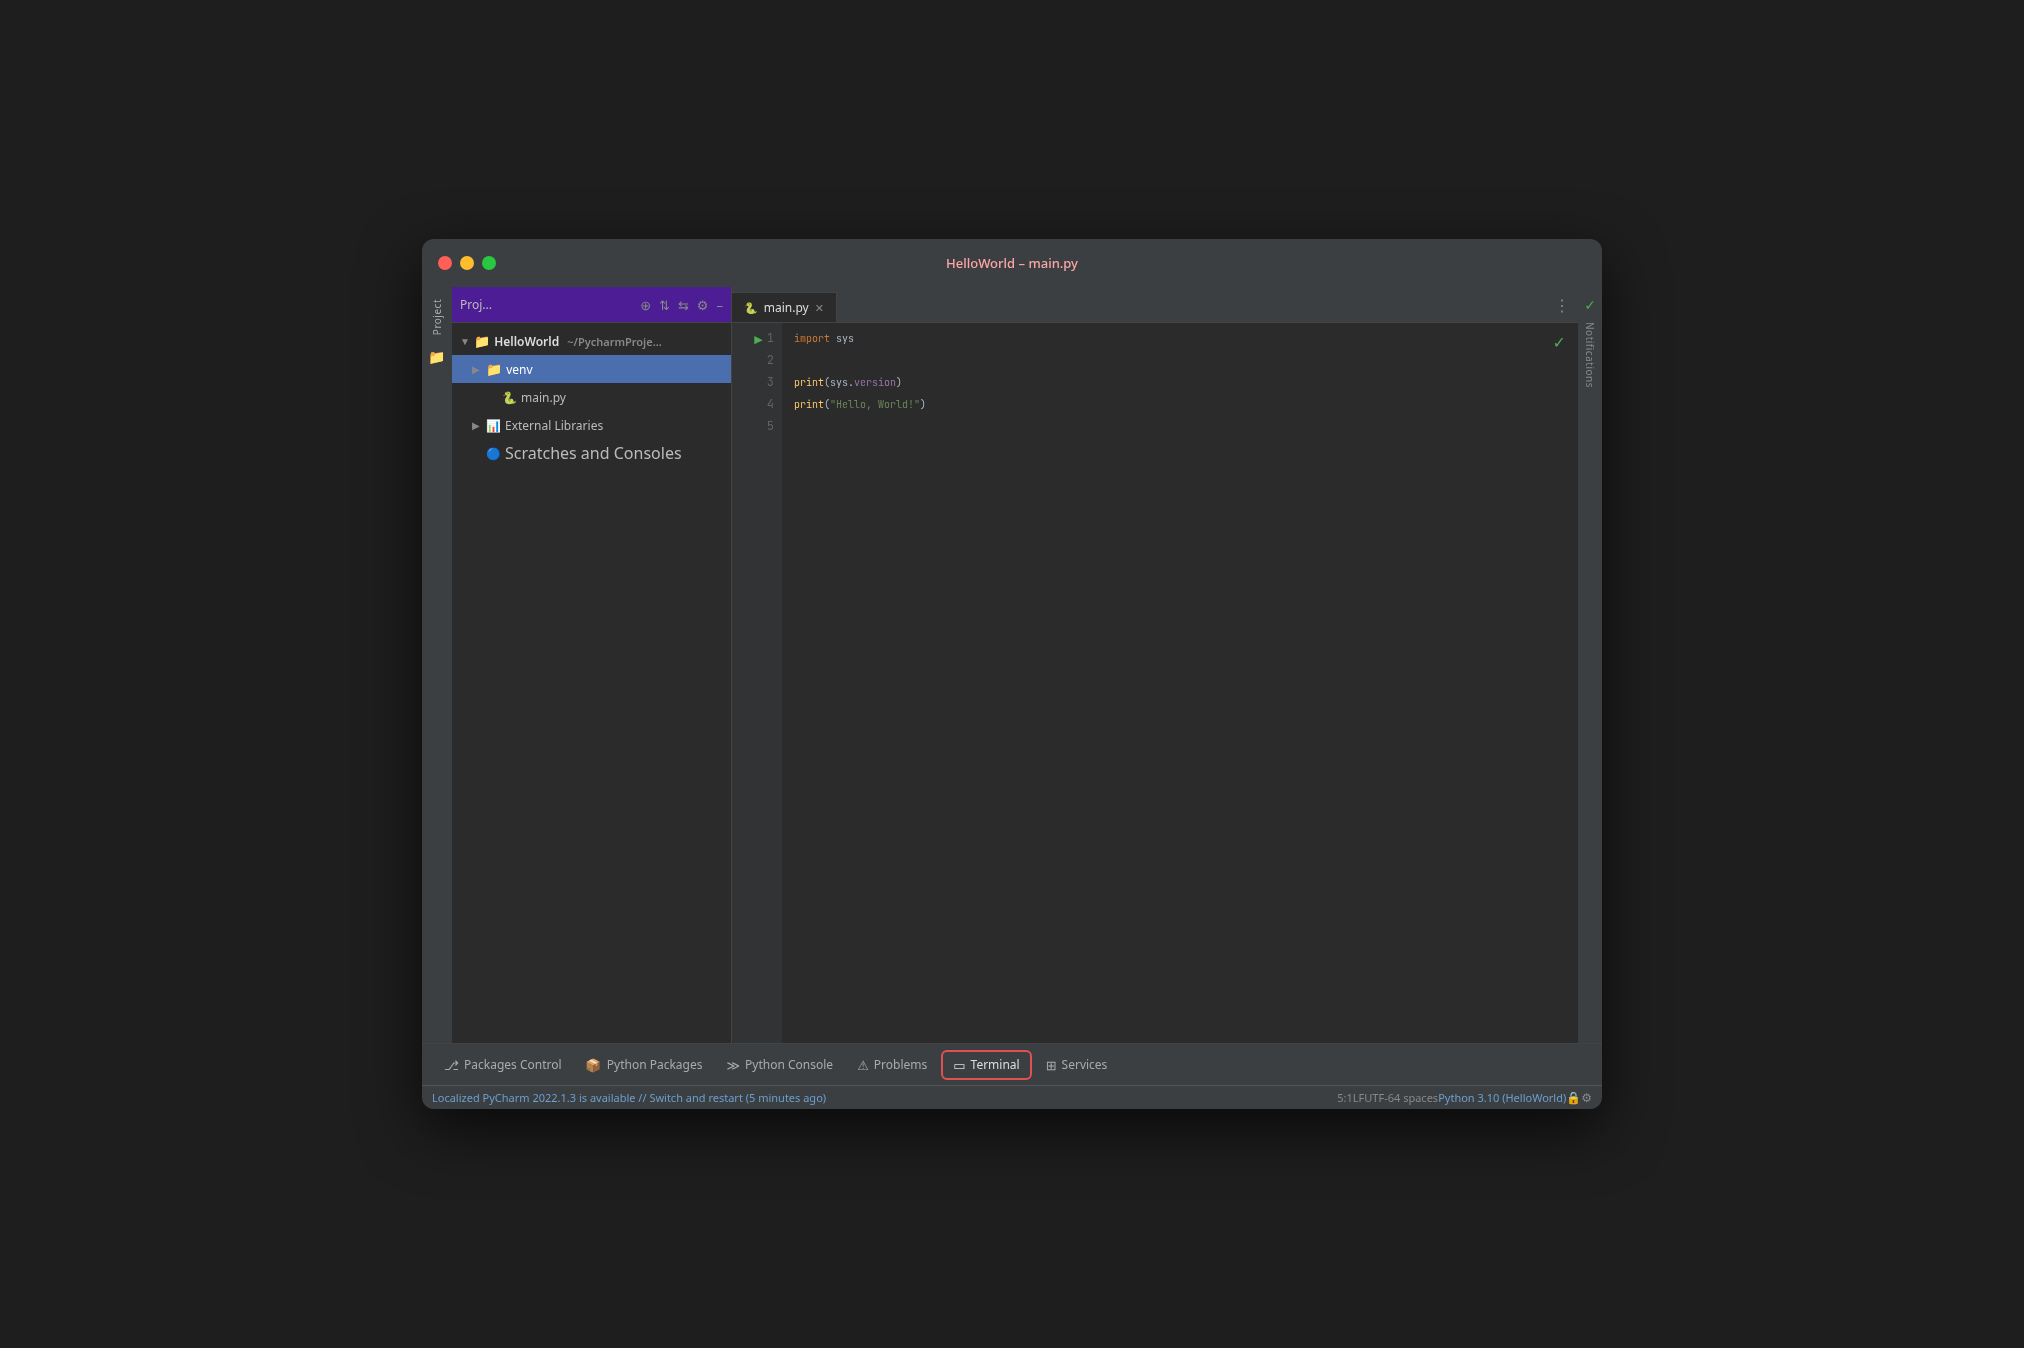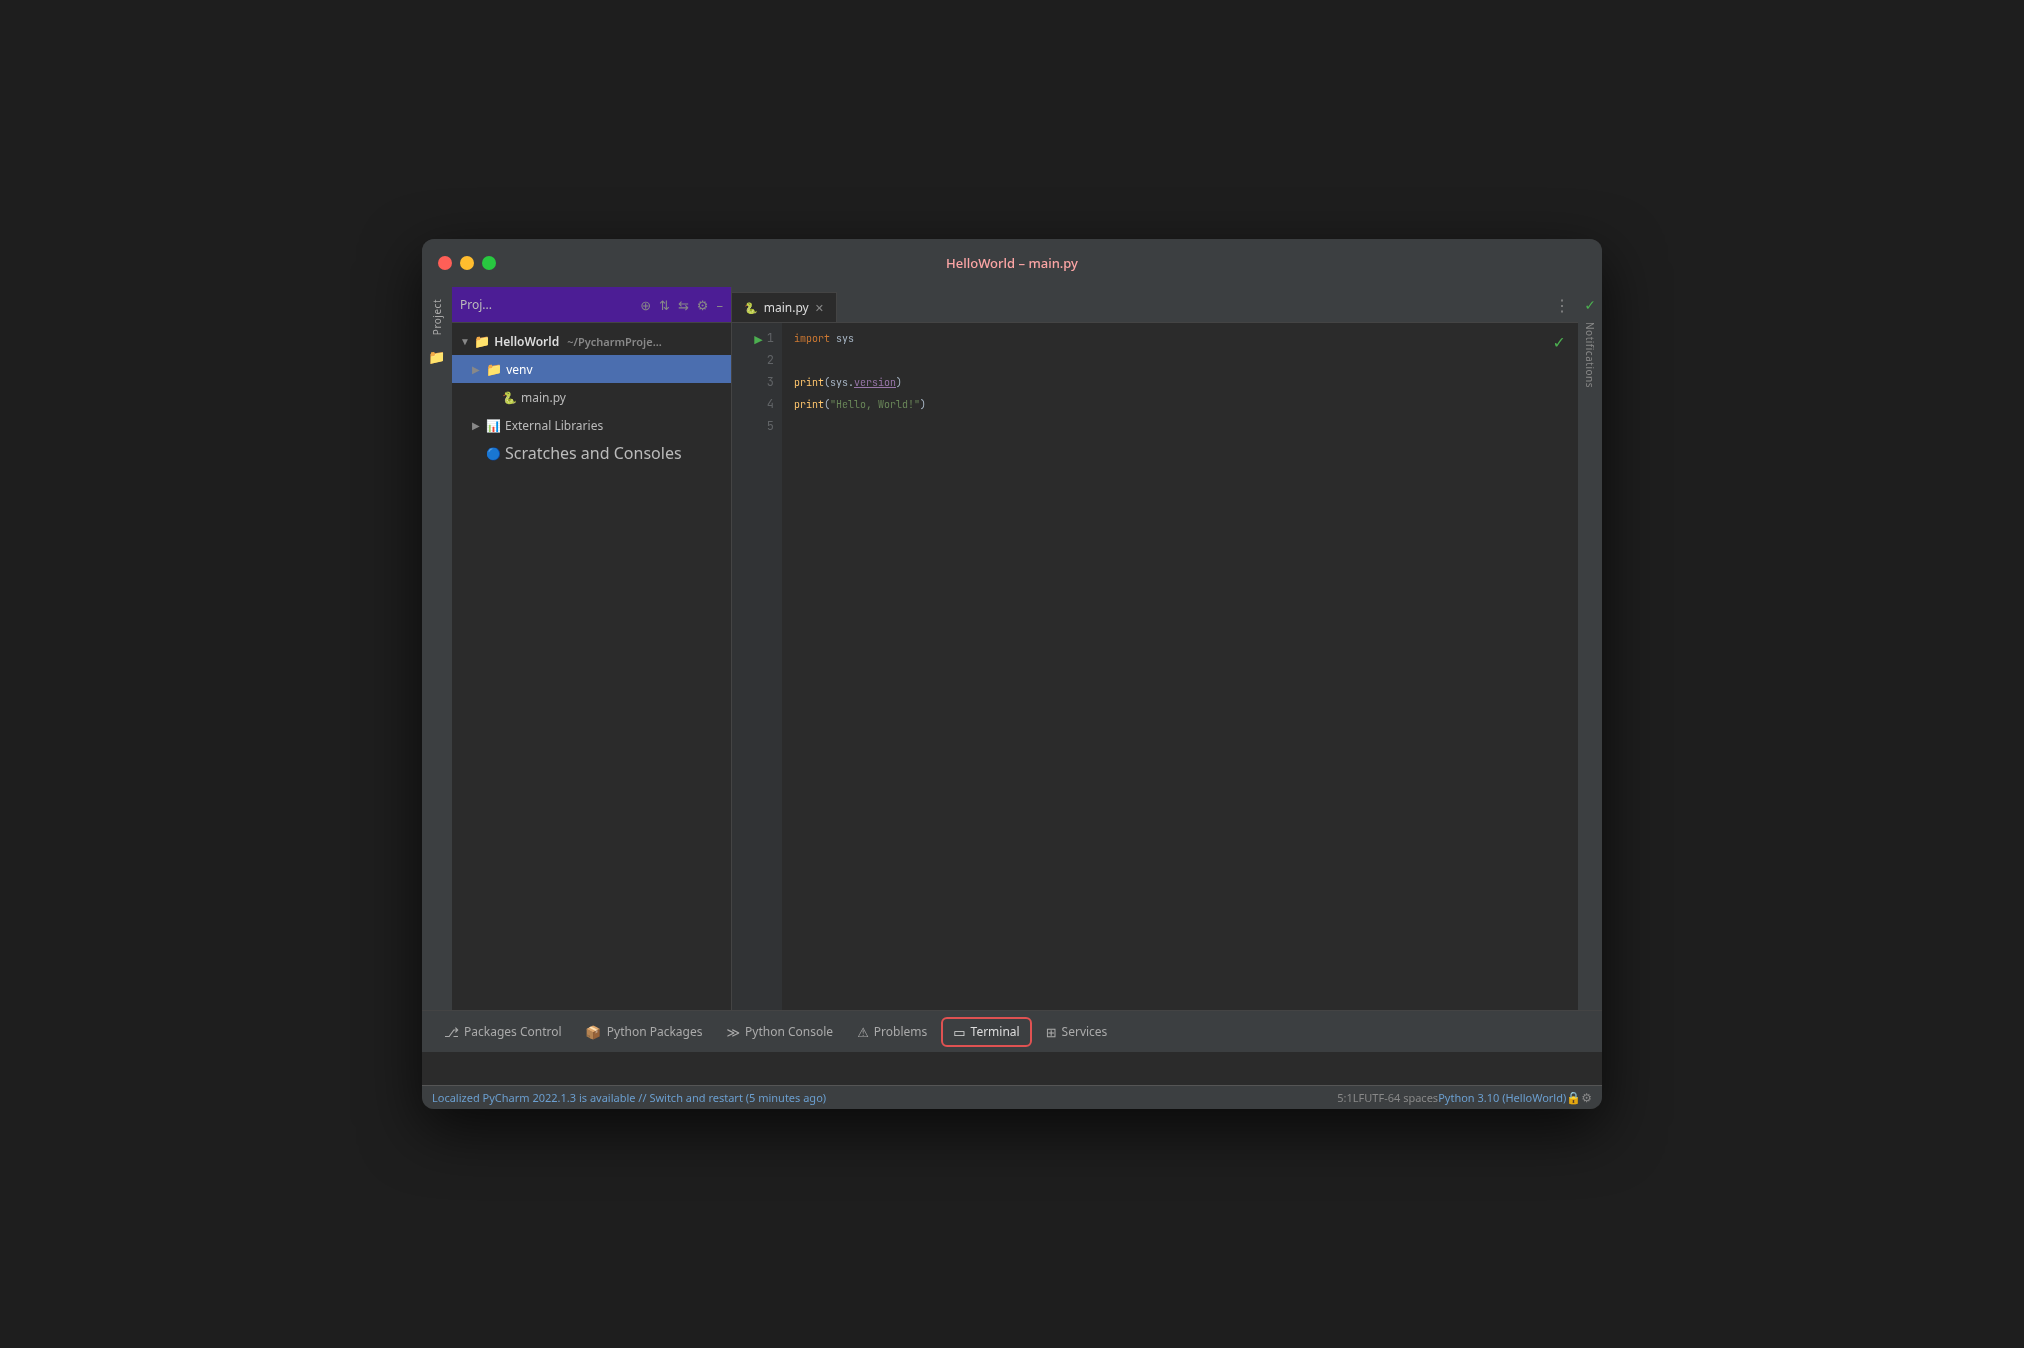--- a/index.html
+++ b/index.html
@@ -212,21 +212,21 @@
     .code-line {
       height: 22px;
       display: flex;
       align-items: center;
       font-family: 'JetBrains Mono', 'Menlo', 'Courier New', monospace;
       font-size: 10px;
     }
     .kw { color: #cc7832; }
     .fn { color: #ffc66d; }
     .str { color: #6a8759; }
-    .attr { color: #9876aa; text-decoration: underline; }
+    .attr { color: #9876aa; }
     .plain { color: #a9b7c6; }
     .checkmark {
       position: absolute;
       top: 8px;
       right: 12px;
       color: #4CAF50;
       font-size: 16px;
     }
     
     .notif-strip {
@@ -275,21 +275,20 @@
     
     .status-bar {
       height: 24px;
       background: #3c3f41;
       display: flex;
       align-items: center;
       padding: 0 10px;
       gap: 16px;
       flex-shrink: 0;
       border-top: 1px solid #555;
-      margin-top: 33px;
     }
     .status-item {
       color: #888;
       font-size: 11px;
     }
     .status-item.link { color: #6b9fd0; cursor: pointer; }
     .status-right {
       margin-left: auto;
       display: flex;
       align-items: center;

